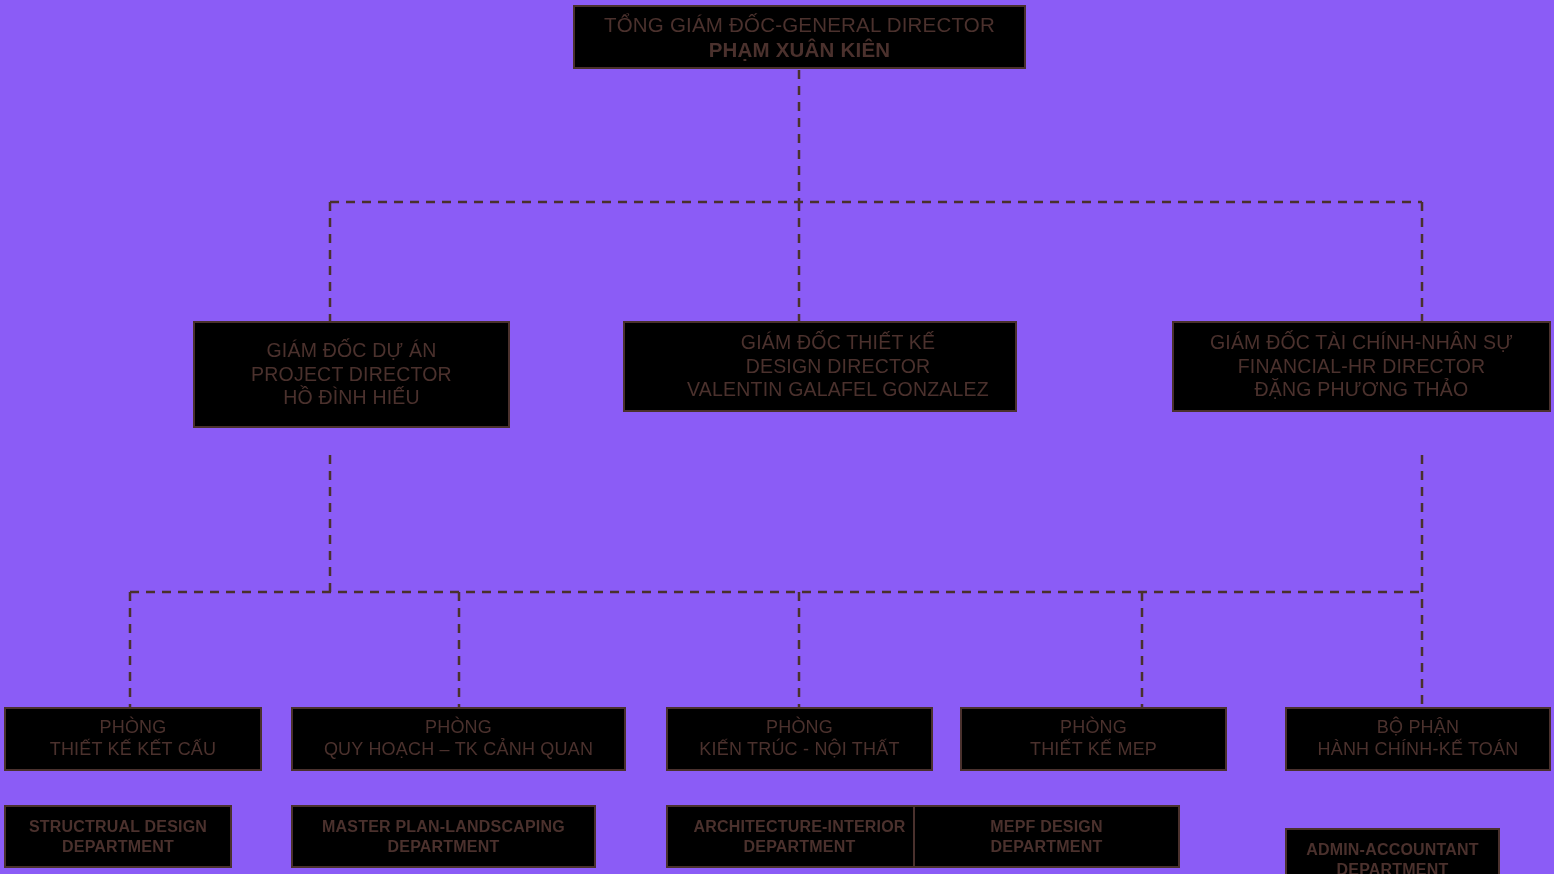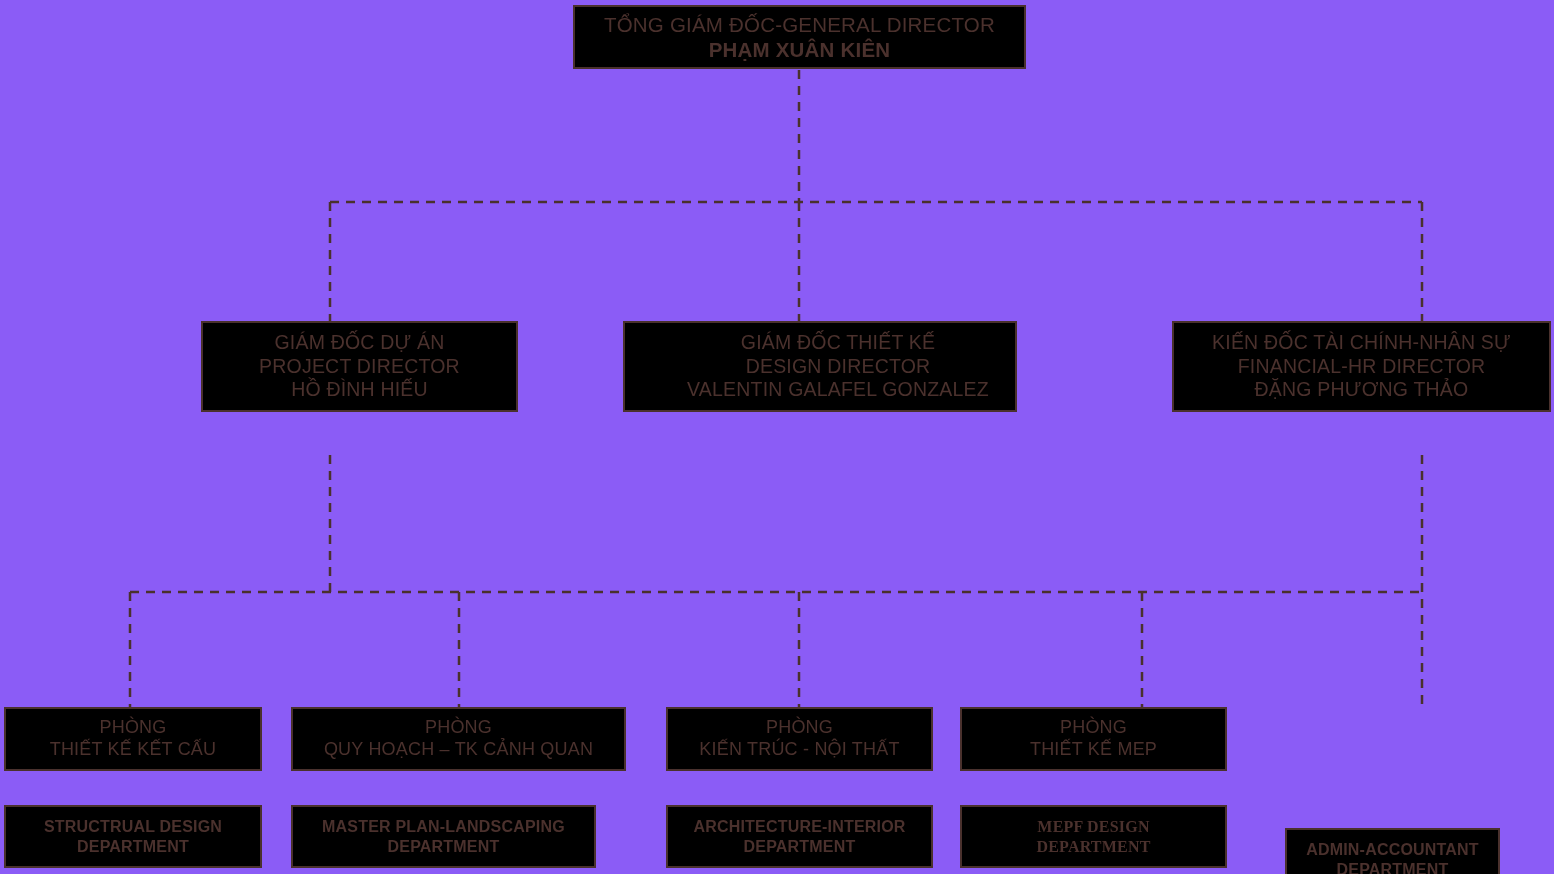--- a/index.html
+++ b/index.html
@@ -95,34 +95,34 @@
 
       <path d="M1422,455 L1422,707"></path>
     </g>
   </svg>
 
   <div class="node node-exec" style="left:573px; top:5px; width:453px; height:64px;">
     <span class="line">TỔNG GIÁM ĐỐC-GENERAL DIRECTOR</span>
     <span class="line line-name">PHẠM XUÂN KIÊN</span>
   </div>
 
-  <div class="node node-director" style="left:193px; top:321px; width:317px; height:91px;margin-left:8px;">
+  <div class="node node-director" style="left:193px; top:321px; width:317px; height:107px;">
     <span class="line">GIÁM ĐỐC DỰ ÁN</span>
     <span class="line">PROJECT DIRECTOR</span>
     <span class="line">HỒ ĐÌNH HIẾU</span>
   </div>
 
   <div class="node node-director" style="left:623px; top:321px; width:394px; height:91px;padding-left:36px;">
     <span class="line">GIÁM ĐỐC THIẾT KẾ</span>
     <span class="line">DESIGN DIRECTOR</span>
     <span class="line">VALENTIN GALAFEL GONZALEZ</span>
   </div>
 
   <div class="node node-director" style="left:1172px; top:321px; width:379px; height:91px;">
-    <span class="line">KIẾN ĐỐC TÀI CHÍNH-NHÂN SỰ</span>
+    <span class="line">GIÁM ĐỐC TÀI CHÍNH-NHÂN SỰ</span>
     <span class="line">FINANCIAL-HR DIRECTOR</span>
     <span class="line">ĐẶNG PHƯƠNG THẢO</span>
   </div>
 
   <div class="node node-dept-vn" style="left:4px; top:707px; width:258px; height:64px;">
     <span class="line">PHÒNG</span>
     <span class="line">THIẾT KẾ KẾT CẤU</span>
   </div>
 
   <div class="node node-dept-vn" style="left:291px; top:707px; width:335px; height:64px;">
@@ -133,37 +133,41 @@
   <div class="node node-dept-vn" style="left:666px; top:707px; width:267px; height:64px;">
     <span class="line">PHÒNG</span>
     <span class="line">KIẾN TRÚC - NỘI THẤT</span>
   </div>
 
   <div class="node node-dept-vn" style="left:960px; top:707px; width:267px; height:64px;">
     <span class="line">PHÒNG</span>
     <span class="line">THIẾT KẾ MEP</span>
   </div>
 
+  <div class="node node-dept-vn" style="left:1285px; top:707px; width:266px; height:64px;">
+    <span class="line">BỘ PHẬN</span>
+    <span class="line">HÀNH CHÍNH-KẾ TOÁN</span>
+  </div>
 
-  <div class="node node-dept-en" style="left:4px; top:805px; width:258px; height:63px;">
+  <div class="node node-dept-en" style="left:4px; top:805px; width:228px; height:63px;">
     <span class="line">STRUCTRUAL DESIGN</span>
     <span class="line">DEPARTMENT</span>
   </div>
 
   <div class="node node-dept-en" style="left:291px; top:805px; width:305px; height:63px;">
     <span class="line">MASTER PLAN-LANDSCAPING</span>
     <span class="line">DEPARTMENT</span>
   </div>
 
   <div class="node node-dept-en" style="left:666px; top:805px; width:267px; height:63px;">
     <span class="line">ARCHITECTURE-INTERIOR</span>
     <span class="line">DEPARTMENT</span>
   </div>
 
-  <div class="node node-dept-en" style="left:960px; top:805px; width:267px; height:63px;font-family:Liberation Serif, serif;">
+  <div class="node node-dept-en" style="left:913px; top:805px; width:267px; height:63px;">
     <span class="line">MEPF DESIGN</span>
     <span class="line">DEPARTMENT</span>
   </div>
 
   <div class="node node-dept-en" style="left:1285px; top:828px; width:215px; height:63px;">
     <span class="line">ADMIN-ACCOUNTANT</span>
     <span class="line">DEPARTMENT</span>
   </div>
 
 </div>

